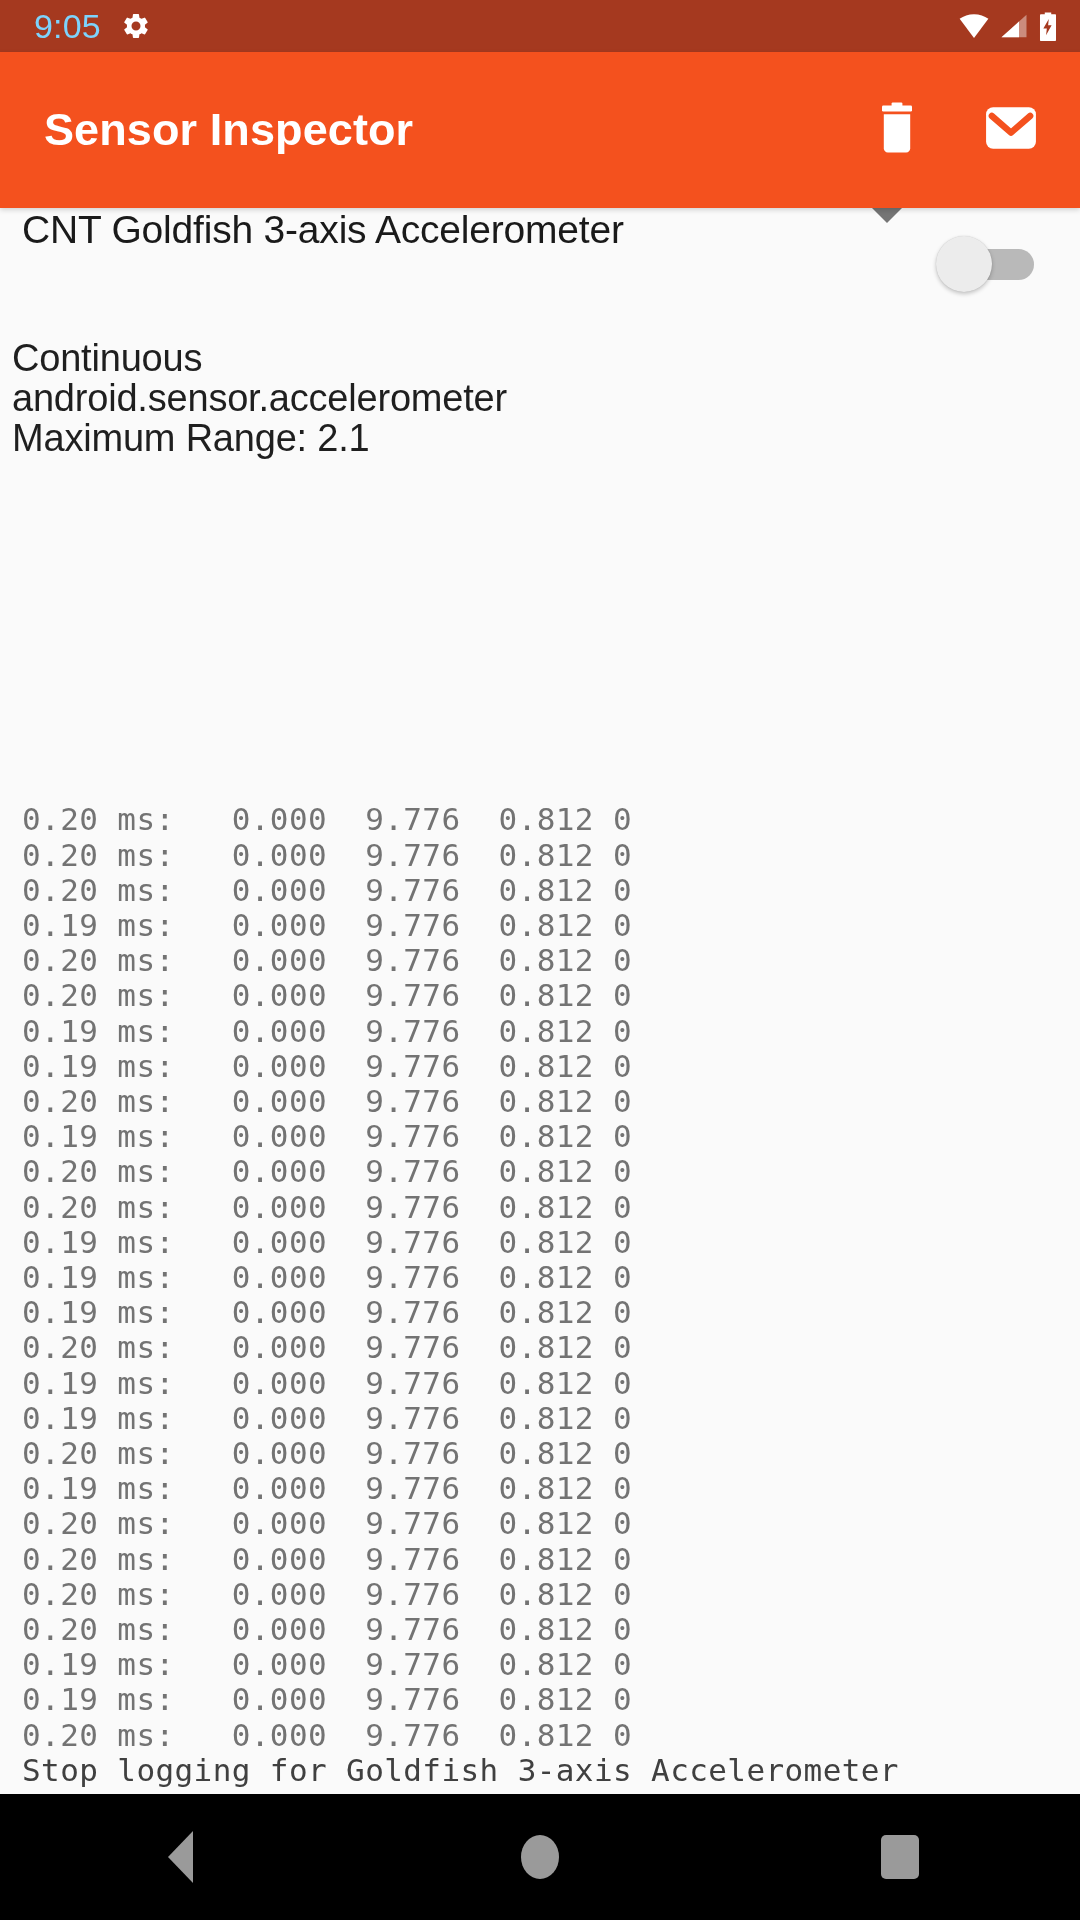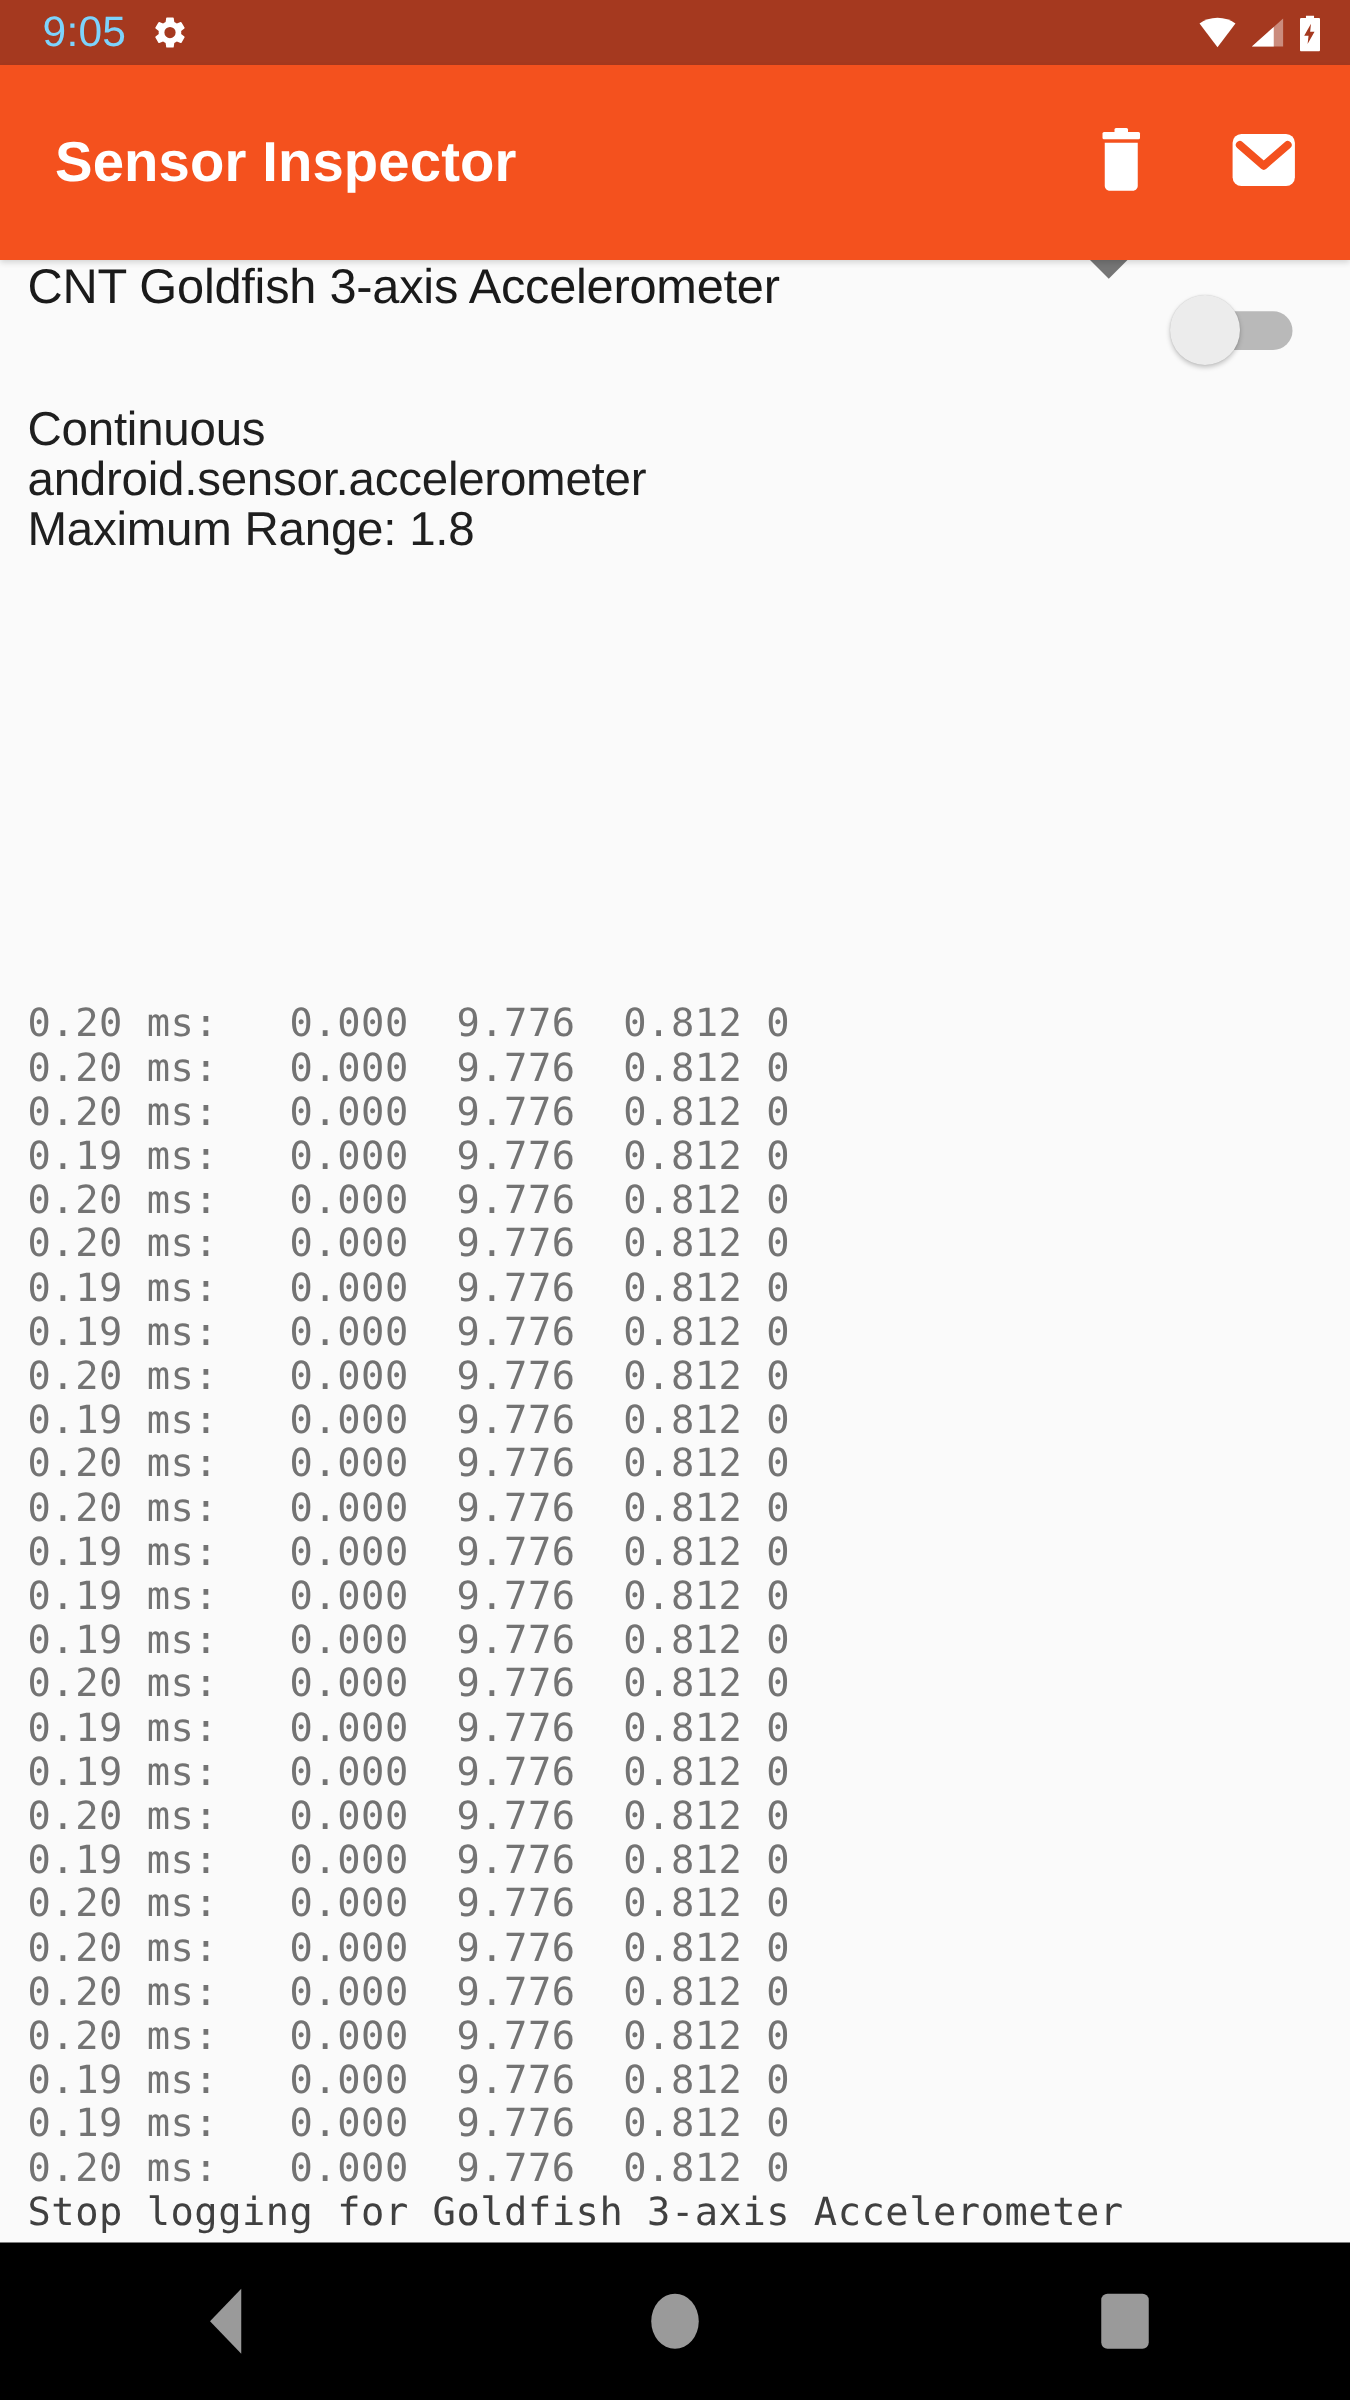--- a/index.html
+++ b/index.html
@@ -156,22 +156,22 @@
     top: 0px;
     width: 56px;
     height: 56px;
     border-radius: 50%;
     background: #ececec;
     box-shadow: 0 2px 4px rgba(0,0,0,0.22), 0 0 1px rgba(0,0,0,0.18);
   }
 
   
   #sensor-info {
-    padding: 0 22px;
-    margin-top: 4px;
+    padding: 0 12px;
+    margin-top: 18px;
     flex: 0 0 auto;
   }
   .info-line {
     font-size: 38px;
     color: #1f1f1f;
     line-height: 40px;
     white-space: nowrap;
     letter-spacing: -0.2px;
   }
 
@@ -304,21 +304,21 @@
       </div>
       <div id="logging-switch">
         <div id="switch-track"></div>
         <div id="switch-thumb"></div>
       </div>
     </div>
 
     <div id="sensor-info">
       <div class="info-line">Continuous</div>
       <div class="info-line">android.sensor.accelerometer</div>
-      <div class="info-line">Maximum Range: 1.8</div>
+      <div class="info-line">Maximum Range: 2.1</div>
     </div>
 
     <div id="log-area">
       <div id="log-lines">
           <div class="log-line">0.20 ms:   0.000  9.776  0.812 0</div>
           <div class="log-line">0.20 ms:   0.000  9.776  0.812 0</div>
           <div class="log-line">0.20 ms:   0.000  9.776  0.812 0</div>
           <div class="log-line">0.19 ms:   0.000  9.776  0.812 0</div>
           <div class="log-line">0.20 ms:   0.000  9.776  0.812 0</div>
           <div class="log-line">0.20 ms:   0.000  9.776  0.812 0</div>

